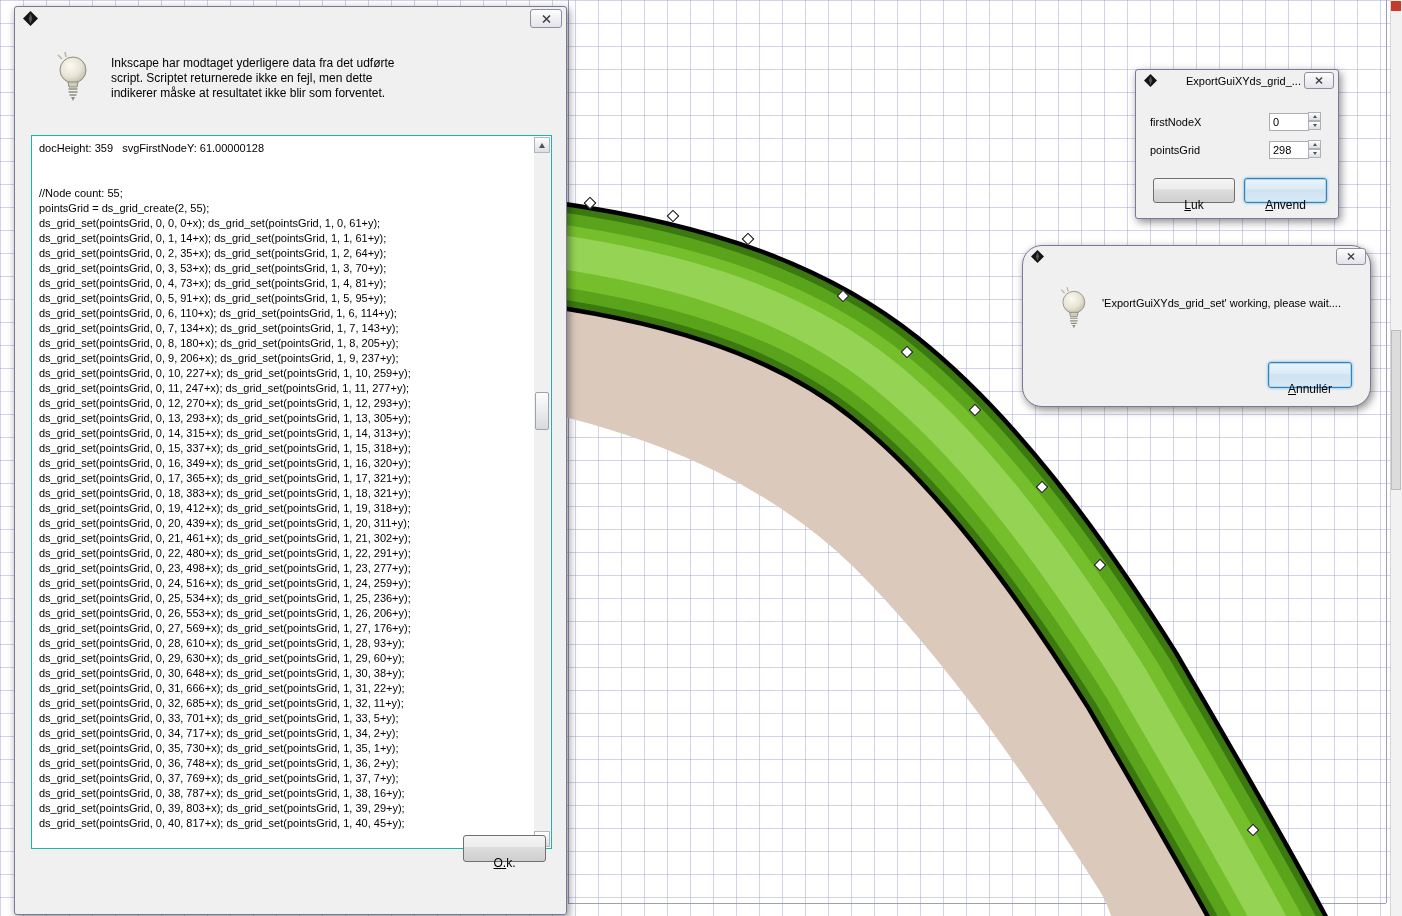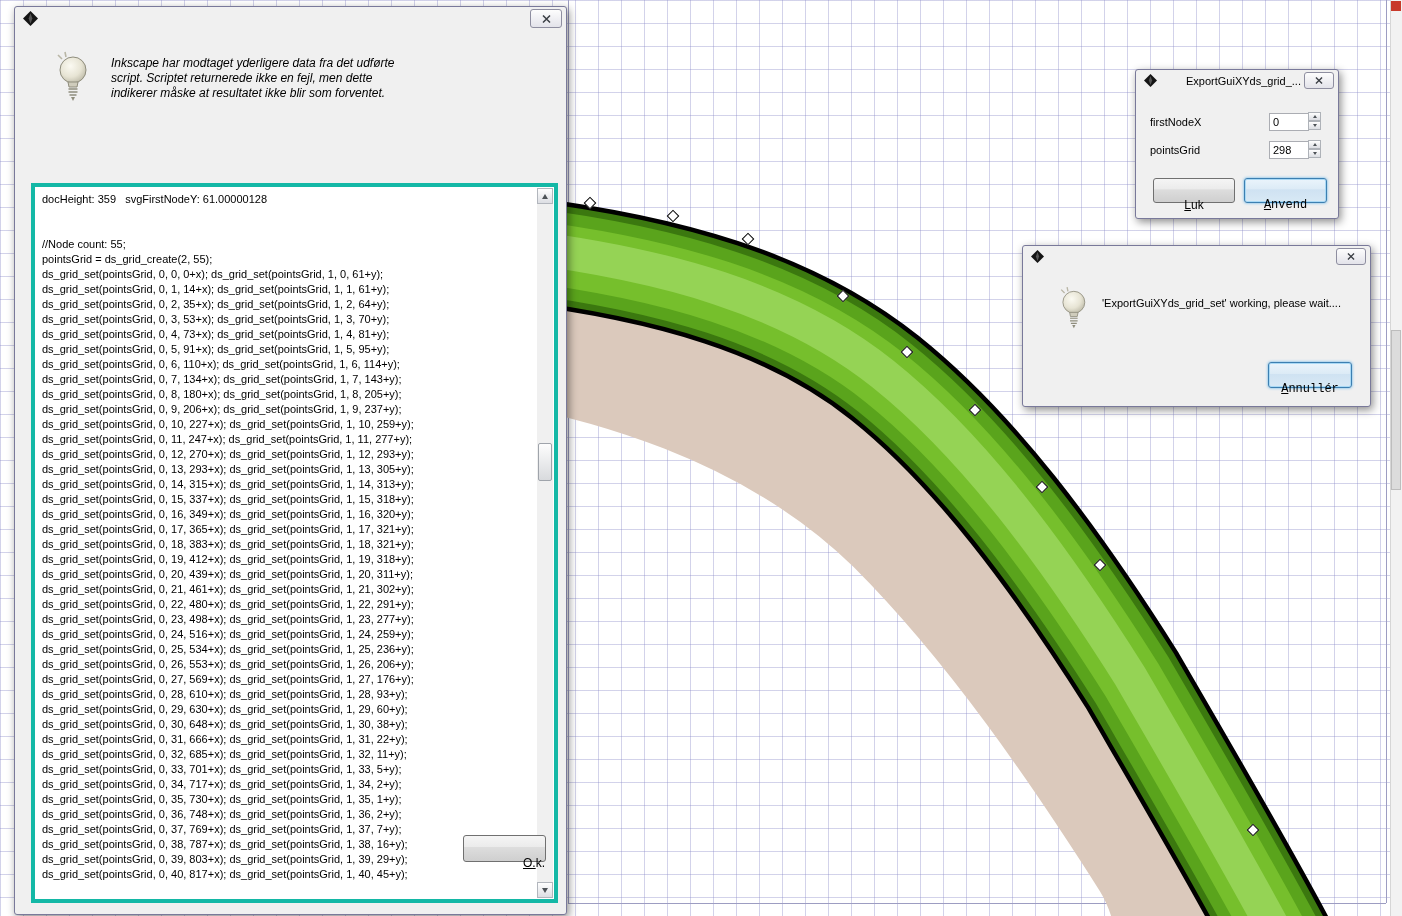--- a/index.html
+++ b/index.html
@@ -28,29 +28,29 @@
   .close-btn{margin-left:auto;width:30px;height:17px;border:1px solid #8e8ea0;border-radius:3px;
              background:linear-gradient(#fdfdfd,#e3e3ea);display:flex;align-items:center;justify-content:center;cursor:default;}
 
   
   .btn{position:absolute;display:flex;align-items:center;justify-content:center;font-size:12px;
        background:linear-gradient(#f5f5f5,#ebebeb 45%,#dddddd 46%,#cfcfcf);
        border:1px solid #707070;border-radius:3px;}
   .btn .ak{display:block;margin-top:28px;}
   .btn .ak::first-letter{text-decoration:underline;}
   .btn.focused{border-color:#3c7fb1;box-shadow:0 0 0 1px #a9d9f5 inset,0 0 3px #59b0e8;
-       background:linear-gradient(#eaf4fb,#dcebf6 45%,#cfe2f2 46%,#d8e9f5);font-family:Liberation Mono, monospace;}
+       background:linear-gradient(#eaf4fb,#dcebf6 45%,#cfe2f2 46%,#d8e9f5);}
 
   
   .bulb{flex:0 0 auto;}
 
   
-  .msg-text{position:absolute;left:96px;top:49px;width:300px;font-size:12px;line-height:15px;font-style:italic;}
+  .msg-text{position:absolute;left:96px;top:49px;width:300px;font-size:12px;line-height:15px;}
   .textarea{position:absolute;left:16px;top:128px;width:519px;height:712px;background:#fff;
-            border:4px solid #14b8a6;margin-top:48px;}
+            border:1px solid #14b8a6;}
   .code{position:absolute;left:7px;top:5px;right:22px;bottom:2px;overflow:hidden;
         font-size:11px;line-height:15px;white-space:pre;}
   .code-line{height:15px;}
   .ta-vsb{position:absolute;top:1px;right:1px;bottom:1px;width:16px;background:#f0f0f0;}
   .sb-btn{position:absolute;left:0;width:16px;height:16px;background:linear-gradient(#fefefe,#dcdee3);
           border:1px solid #b2b6bd;display:flex;align-items:center;justify-content:center;box-sizing:border-box;}
   .sb-up{top:0;} .sb-down{bottom:0;}
   .sb-thumb{position:absolute;left:1px;width:14px;background:linear-gradient(#fdfdfd,#d8dadd);
             border:1px solid #9fa4ab;border-radius:2px;box-sizing:border-box;}
   .tri-up{width:0;height:0;border-left:3.5px solid transparent;border-right:3.5px solid transparent;border-bottom:5px solid #4d5257;}
@@ -144,21 +144,21 @@
         <div class="sb-btn sb-up">
           <div class="tri-up"></div>
         </div>
         <div class="sb-thumb" style="top:255px;height:38px;"></div>
         <div class="sb-btn sb-down">
           <div class="tri-down"></div>
         </div>
       </div>
     </div>
 
-    <div class="btn" style="left:448px;top:828px;width:81px;height:25px;justify-content:flex-end;">
+    <div class="btn" style="left:448px;top:828px;width:81px;height:25px;">
       <span class="ak">O.k.</span>
     </div>
   </div>
 
   <div class="win" style="left:1135px;top:69px;width:202px;height:148px;">
     <div class="titlebar" style="height:21px;">
       <svg class="title-icon" style="width:13px;height:13px;" viewBox="0 0 16 16">
         <path d="M8 0 L16 8 L8 16 L0 8 Z" fill="#141414"></path>
         <path d="M8 2.5 L10 8 L8 13.5 L6 8 Z" fill="#ffffff" opacity="0.28"></path>
       </svg>
@@ -193,21 +193,21 @@
     </div>
 
     <div class="btn" style="left:17px;top:108px;width:80px;height:23px;">
       <span class="ak">Luk</span>
     </div>
     <div class="btn focused" style="left:108px;top:108px;width:81px;height:23px;">
       <span class="ak">Anvend</span>
     </div>
   </div>
 
-  <div class="win" style="left:1022px;top:245px;width:347px;height:160px;">
+  <div class="win" style="left:1022px;top:245px;width:347px;height:160px;border-radius:20px;">
     <div class="titlebar" style="height:21px;">
       <svg class="title-icon" style="width:13px;height:13px;" viewBox="0 0 16 16">
         <path d="M8 0 L16 8 L8 16 L0 8 Z" fill="#141414"></path>
         <path d="M8 2.5 L10 8 L8 13.5 L6 8 Z" fill="#ffffff" opacity="0.28"></path>
       </svg>
       <div class="close-btn" style="width:28px;height:15px;">
         <svg width="8" height="7" viewBox="0 0 9 8">
           <path d="M1 0.5 L8 7.5 M8 0.5 L1 7.5" stroke="#3b3f45" stroke-width="1.5"></path>
         </svg>
       </div>

